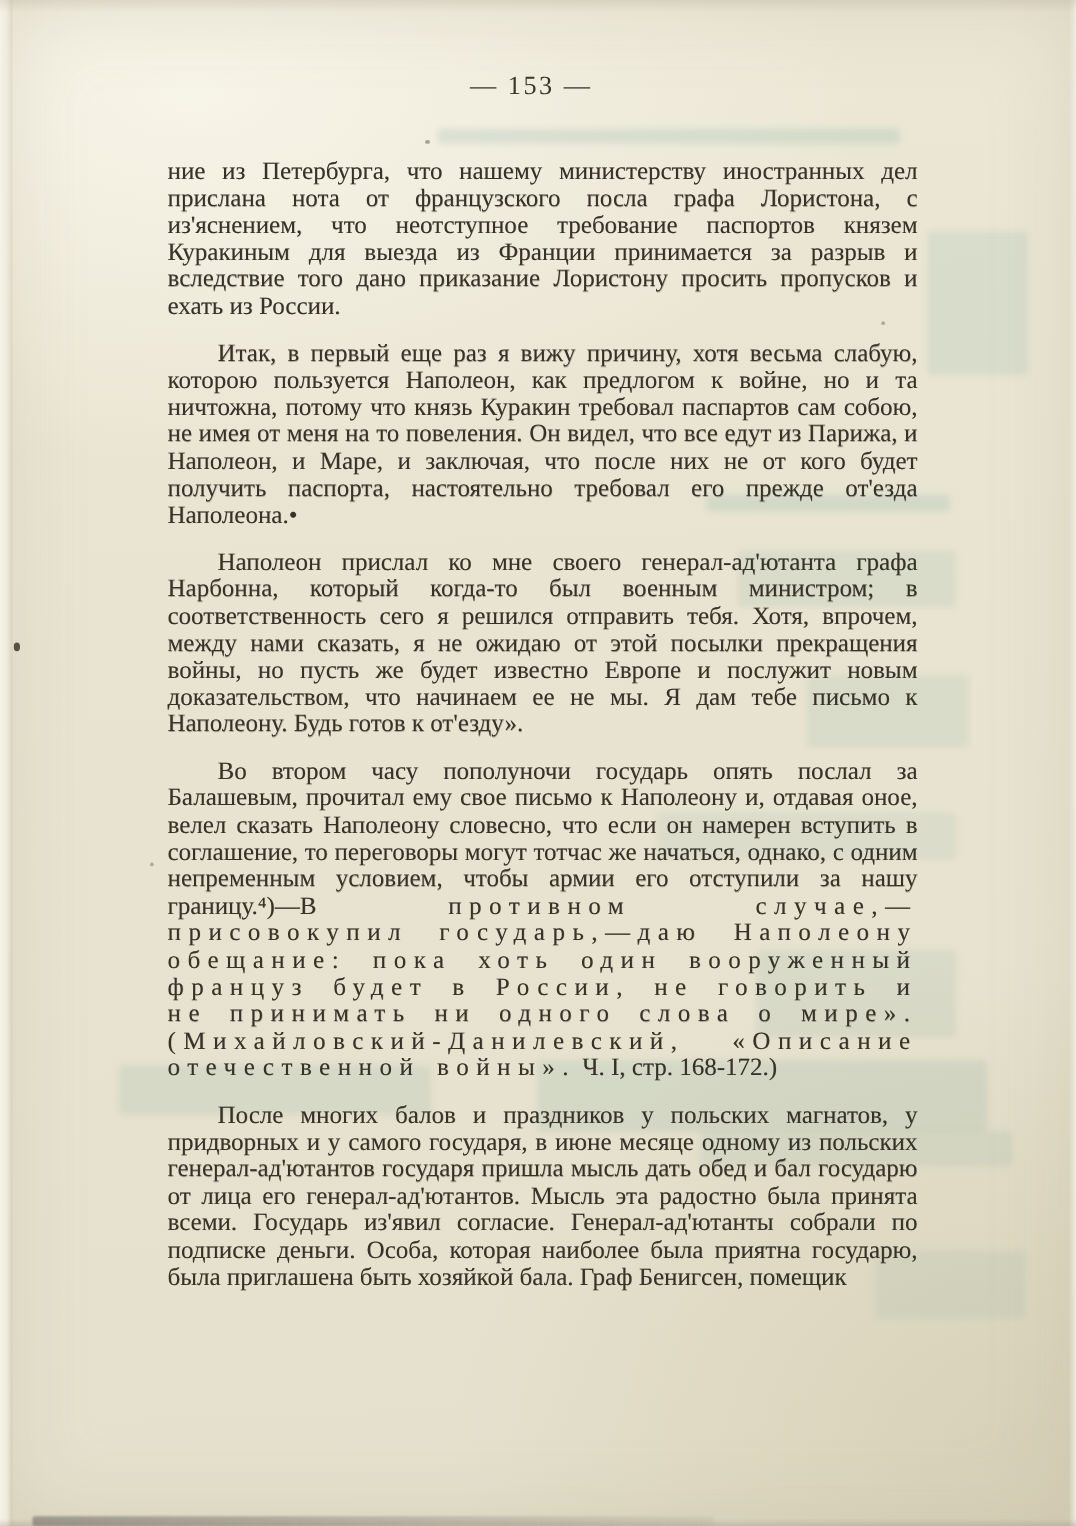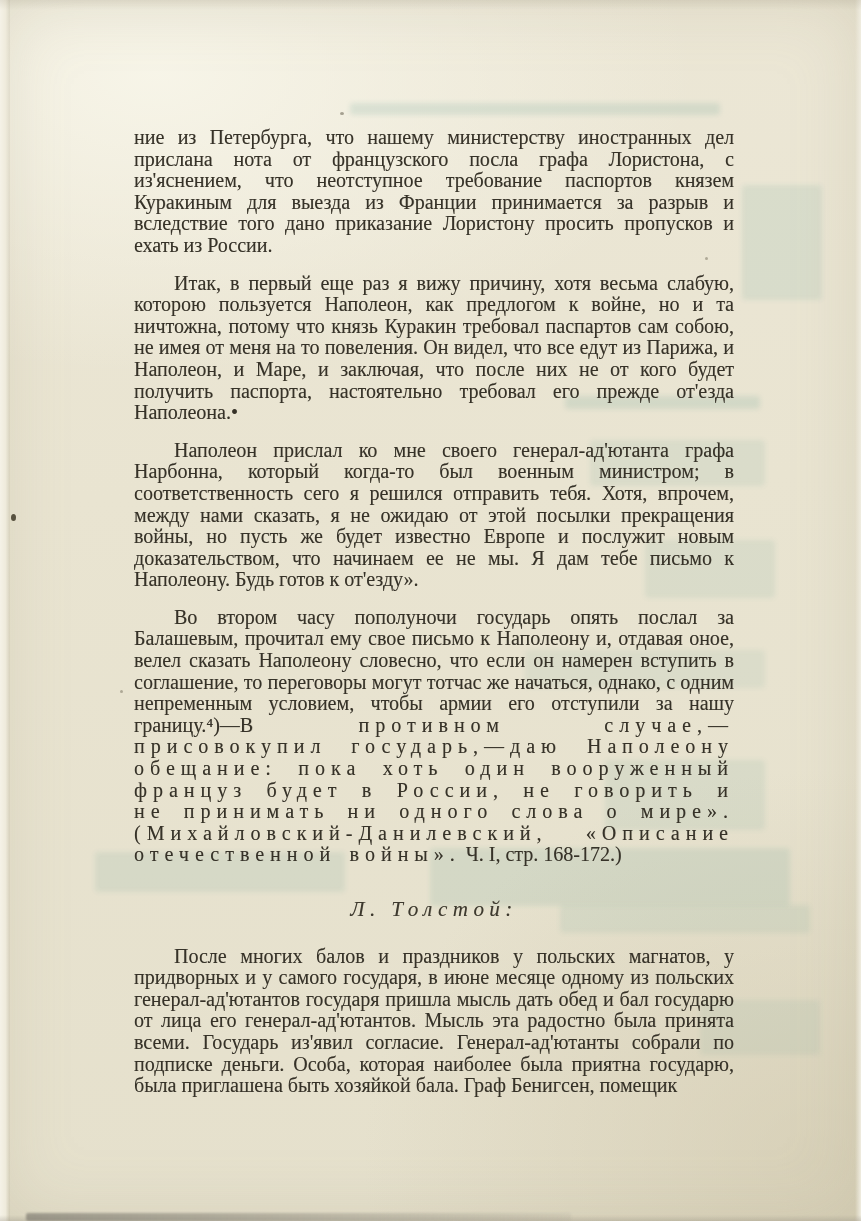--- a/index.html
+++ b/index.html
@@ -125,26 +125,26 @@
   <div class="ghost" style="left:95px; top:852px; width:250px; height:40px; opacity:.8;"></div>
   <div class="ghost" style="left:430px; top:848px; width:360px; height:58px; opacity:.85;"></div>
   <div class="ghost" style="left:560px; top:905px; width:250px; height:28px; opacity:.7;"></div>
   <div class="ghost" style="left:700px; top:1000px; width:120px; height:55px; opacity:.6;"></div>
 
   <div class="speck" style="left:11px; top:514px; width:5px; height:7px;"></div>
   <div class="speck" style="left:340px; top:112px; width:4px; height:3px; opacity:.5;"></div>
   <div class="speck" style="left:705px; top:257px; width:3px; height:3px; opacity:.4;"></div>
   <div class="speck" style="left:120px; top:690px; width:3px; height:3px; opacity:.4;"></div>
 
+  <div class="page-number">— 153 —</div>
 
   <div class="text-block">
     <p class="para no-indent">ние из Петербурга, что нашему министерству иностранных дел прислана нота от французского посла графа Лористона, с из'яснением, что неотступное требование паспортов князем Куракиным для выезда из Франции принимается за разрыв и вследствие того дано приказание Лористону просить пропусков и ехать из России.</p>
     <p class="para">Итак, в первый еще раз я вижу причину, хотя весьма слабую, которою пользуется Наполеон, как предлогом к войне, но и та ничтожна, потому что князь Куракин требовал паспартов сам собою, не имея от меня на то повеления. Он видел, что все едут из Парижа, и Наполеон, и Маре, и заключая, что после них не от кого будет получить паспорта, настоятельно требовал его прежде от'езда Наполеона.•</p>
     <p class="para">Наполеон прислал ко мне своего генерал-ад'ютанта графа Нарбонна, который когда-то был военным министром; в соответственность сего я решился отправить тебя. Хотя, впрочем, между нами сказать, я не ожидаю от этой посылки прекращения войны, но пусть же будет известно Европе и послужит новым доказательством, что начинаем ее не мы. Я дам тебе письмо к Наполеону. Будь готов к от'езду».</p>
     <p class="para"><span>Во втором часу пополуночи государь опять послал за Балашевым, прочитал ему свое письмо к Наполеону и, отдавая оное, велел сказать Наполеону словесно, что если он намерен вступить в соглашение, то переговоры могут тотчас же начаться, однако, с одним непременным условием, чтобы армии его отступили за нашу границу.⁴)—</span><span class="spaced">В противном случае,—присовокупил государь,—даю Наполеону обещание: пока хоть один вооруженный француз будет в России, не говорить и не принимать ни одного слова о мире». (Михайловский-Данилевский, «Описание отечественной войны».</span><span> Ч. I, стр. 168-172.)</span></p>
-    <h3 class="section-heading">Л. Толстой:</h3>
     <p class="para">После многих балов и праздников у польских магнатов, у придворных и у самого государя, в июне месяце одному из польских генерал-ад'ютантов государя пришла мысль дать обед и бал государю от лица его генерал-ад'ютантов. Мысль эта радостно была принята всеми. Государь из'явил согласие. Генерал-ад'ютанты собрали по подписке деньги. Особа, которая наиболее была приятна государю, была приглашена быть хозяйкой бала. Граф Бенигсен, помещик</p>
   </div>
 
   <div class="bottom-band"></div>
   <div class="bottom-shadow"></div>
 
 </div>
 
 </body></html>

